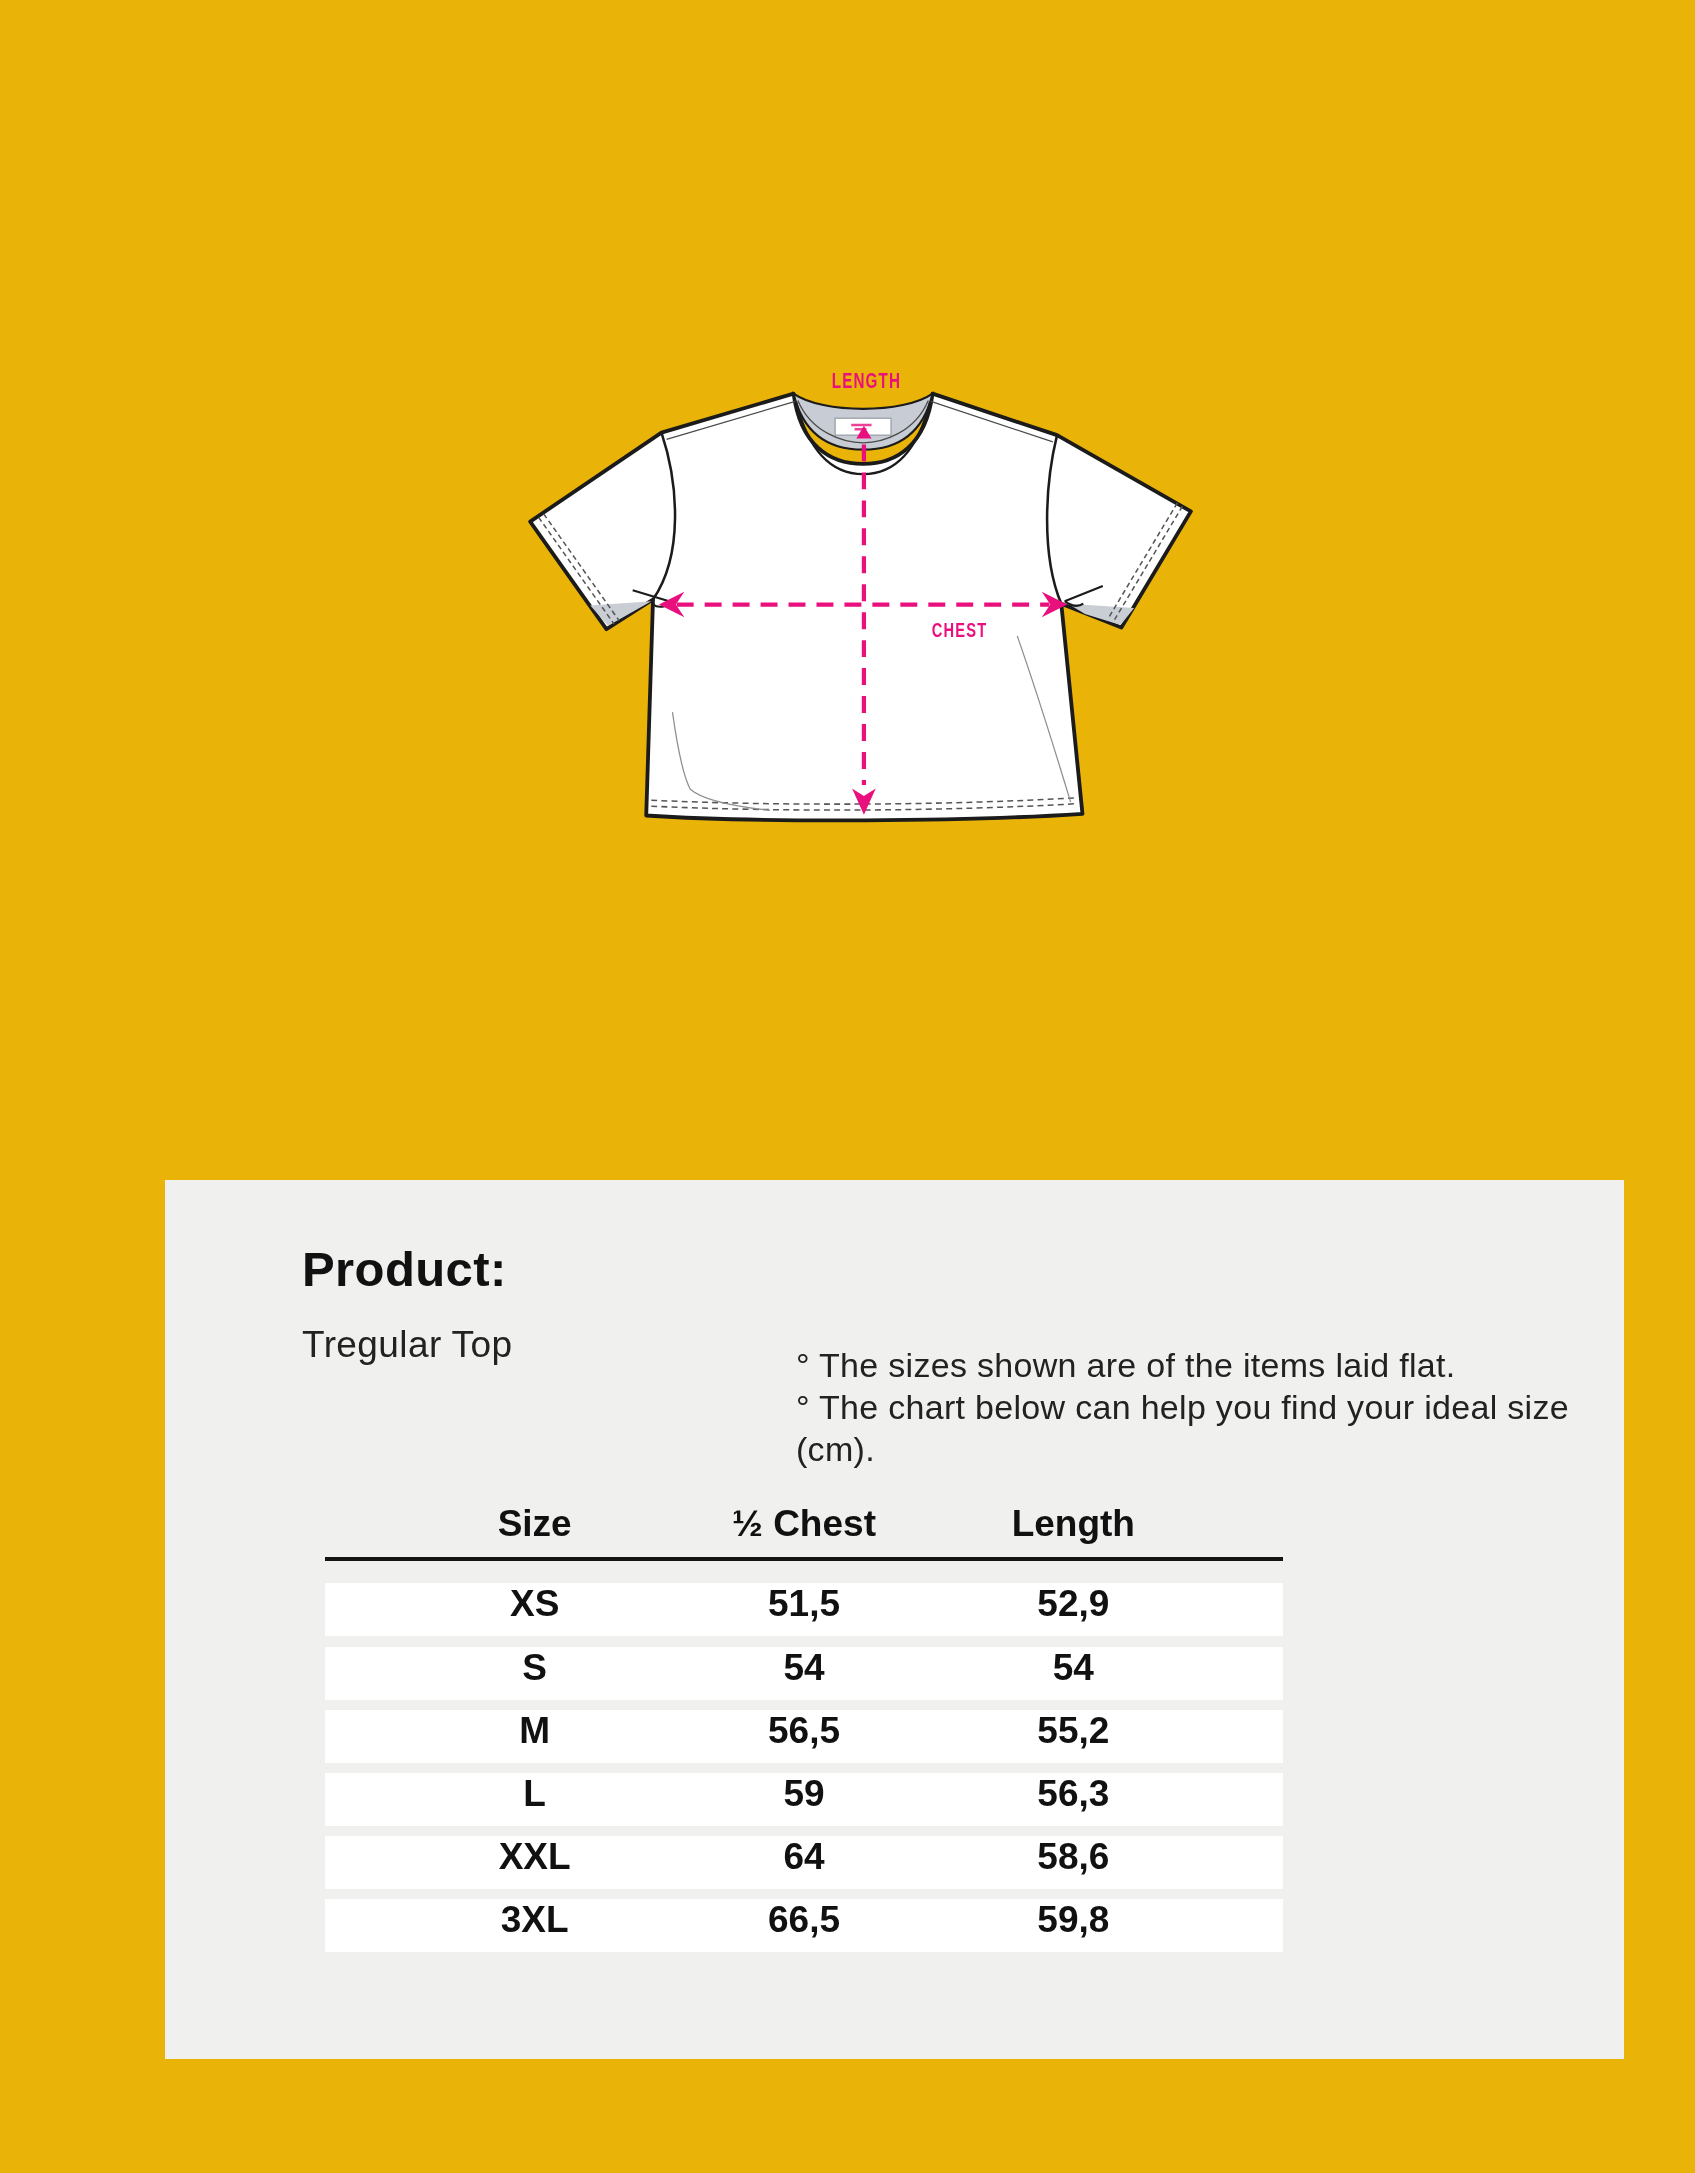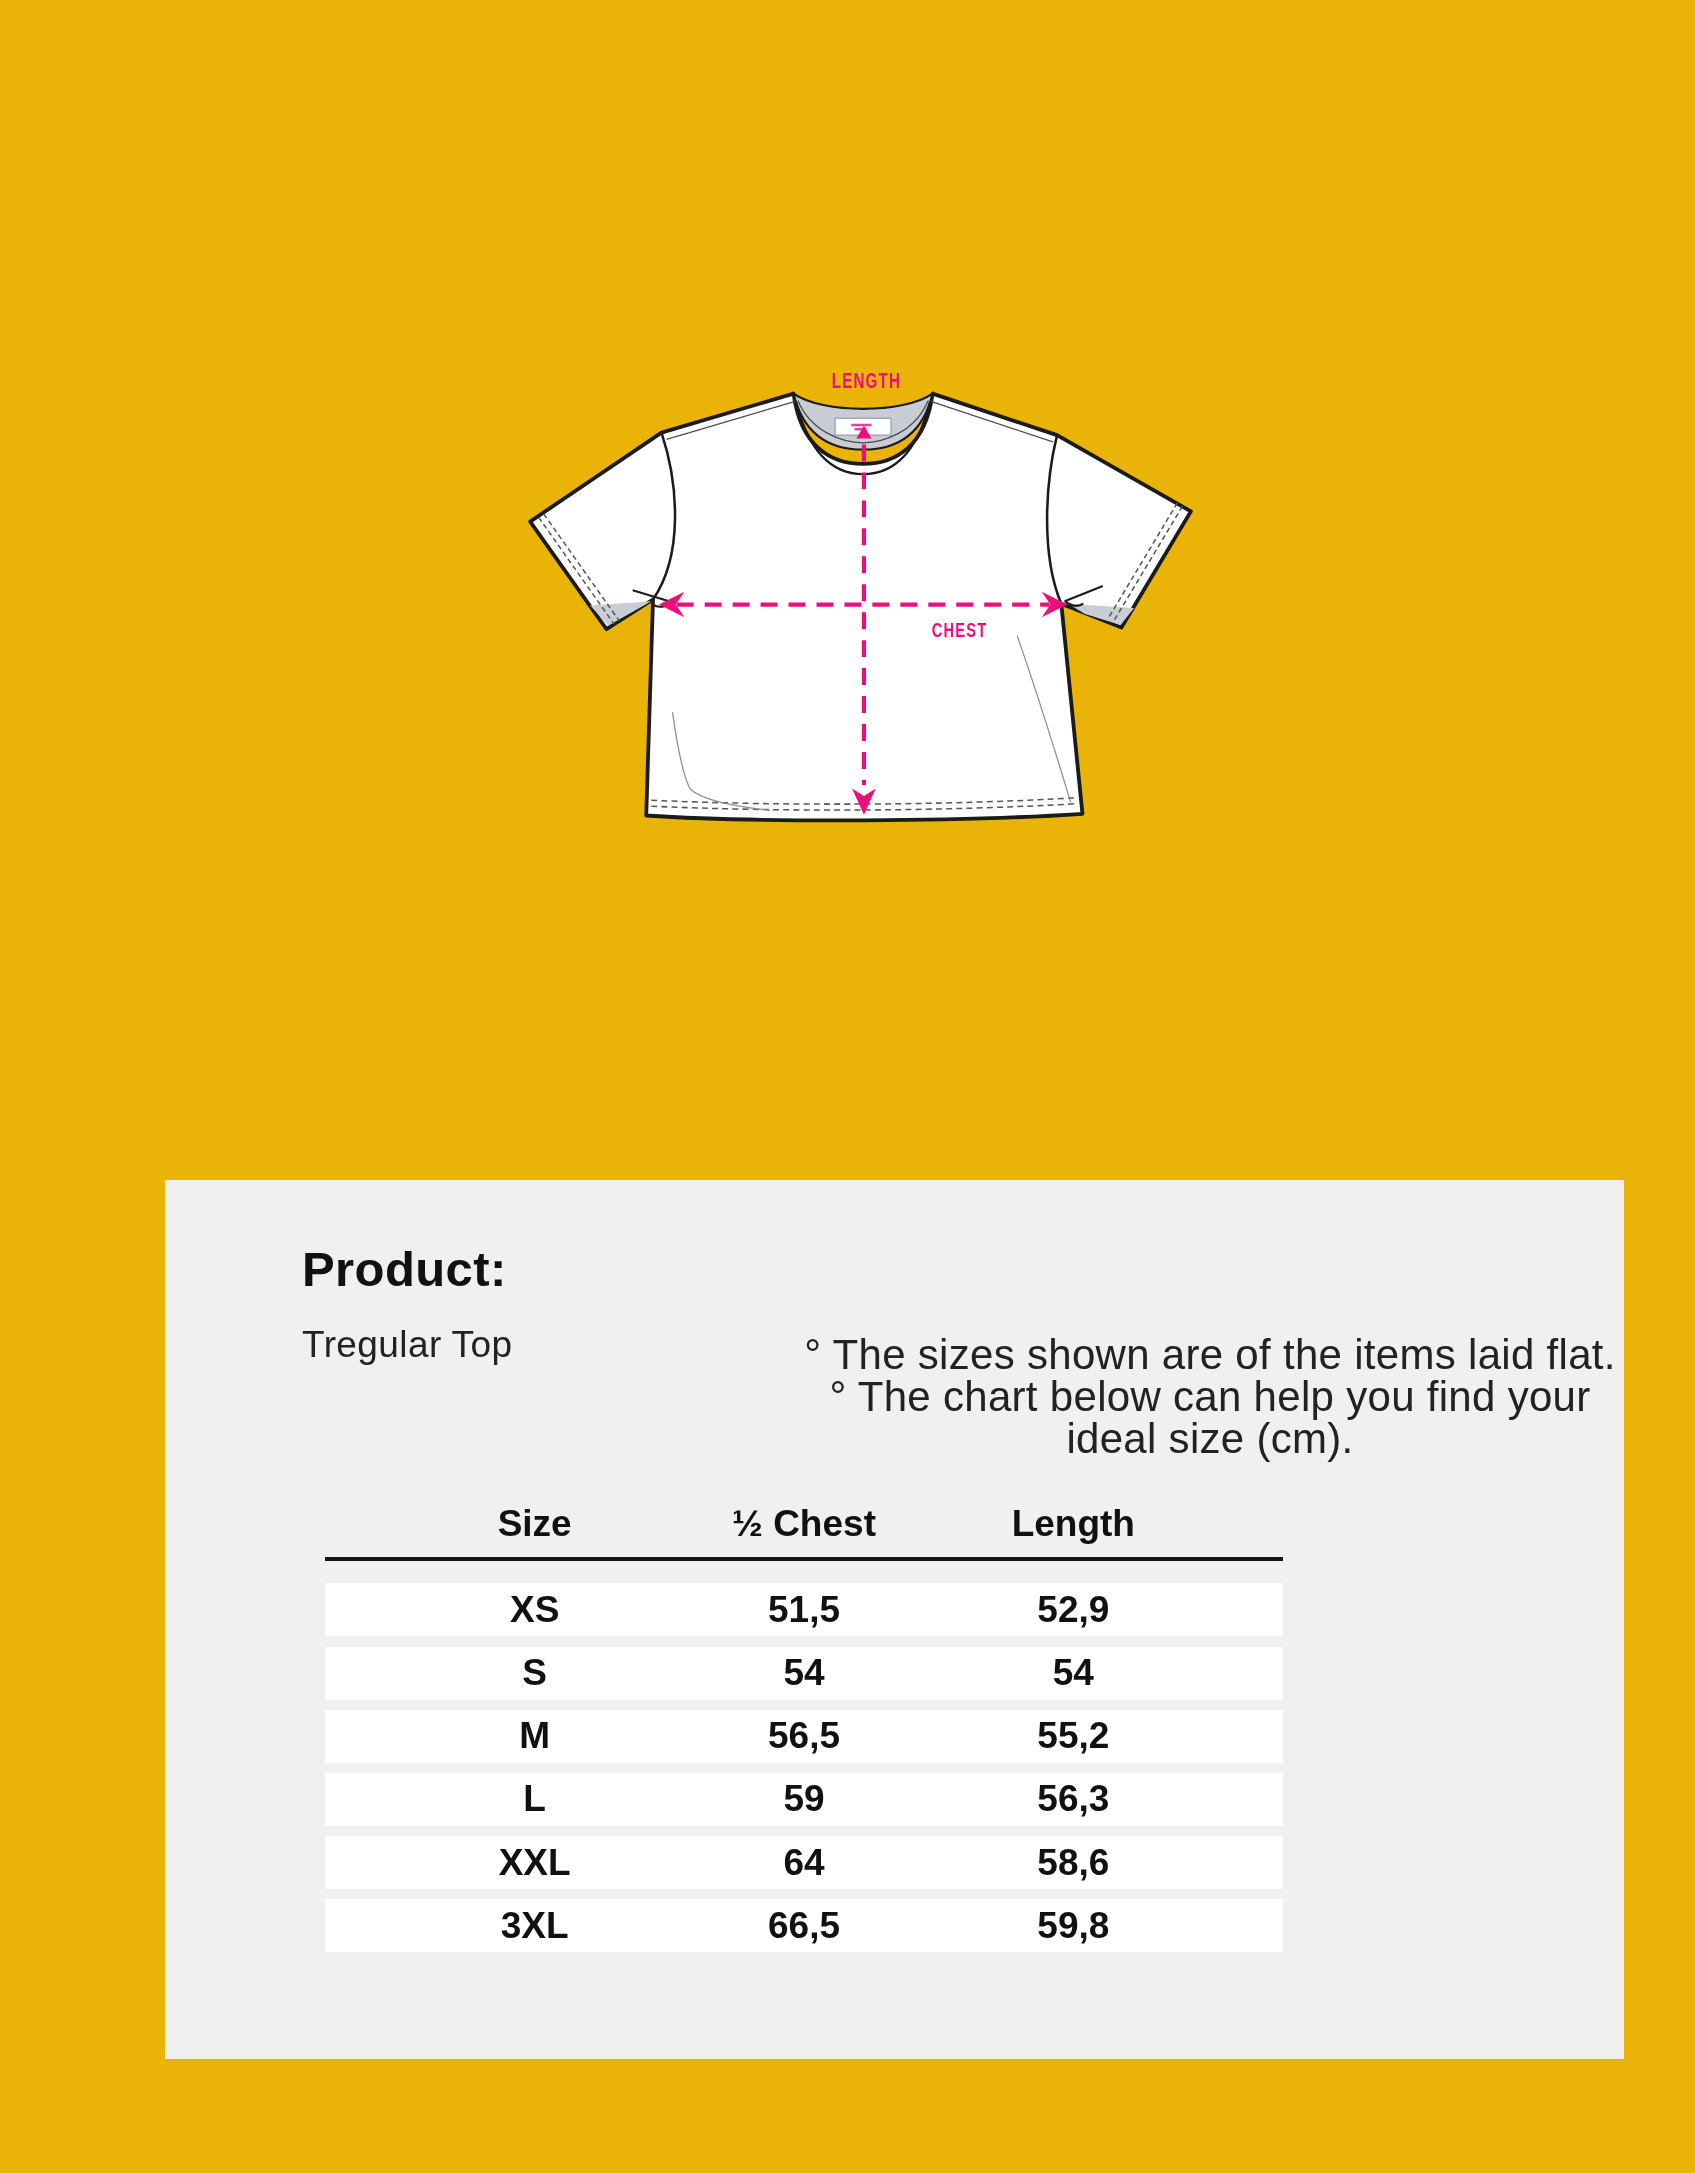--- a/index.html
+++ b/index.html
@@ -23,29 +23,29 @@
   .pink-text{fill:var(--pink);font-family:"Liberation Sans",sans-serif;font-weight:bold;letter-spacing:2px;}
 
   
   .panel{position:absolute;left:119px;top:1180px;width:1459px;height:879px;background:var(--panel);margin-left:46px;}
 
   .product-col{position:absolute;left:137px;top:61px;}
   .panel h2{margin:0;font-size:49px;font-weight:700;letter-spacing:0.4px;color:#111;}
   .product-name{margin:0;position:absolute;left:137px;top:144px;font-size:37px;font-weight:400;color:#222;letter-spacing:0.4px;}
 
   .size-col{position:absolute;left:631px;top:61px;}
-  .notes{position:absolute;left:631px;top:154px;font-size:42px;line-height:42px;color:#222;letter-spacing:0.3px;text-align:center;}
+  .notes{position:absolute;left:631px;top:164px;font-size:34px;line-height:42px;color:#222;letter-spacing:0.3px;}
   .notes p{margin:0;}
 
   .size-table{position:absolute;left:325px;top:1500px;width:958px;}
   .thead{display:flex;padding:0 75px;height:47px;align-items:center;}
   .thead span{flex:1;text-align:center;font-size:37px;font-weight:700;color:#111;}
   .rule{height:4.2px;background:#141414;margin-top:10.2px;}
   .rows{margin-top:22px;}
-  .trow{display:flex;align-items:center;height:53px;background:#ffffff;margin-bottom:10.2px;padding:0 75px;}
+  .trow{display:flex;align-items:flex-start;height:53px;background:#ffffff;margin-bottom:10.2px;padding:0 75px;}
   .trow span{flex:1;text-align:center;font-size:37px;font-weight:700;color:#111;}
 </style>
 </head>
 <body>
 
 <div class="page">
 
   <div class="diagram">
     <svg viewBox="0 0 850 600">
 

